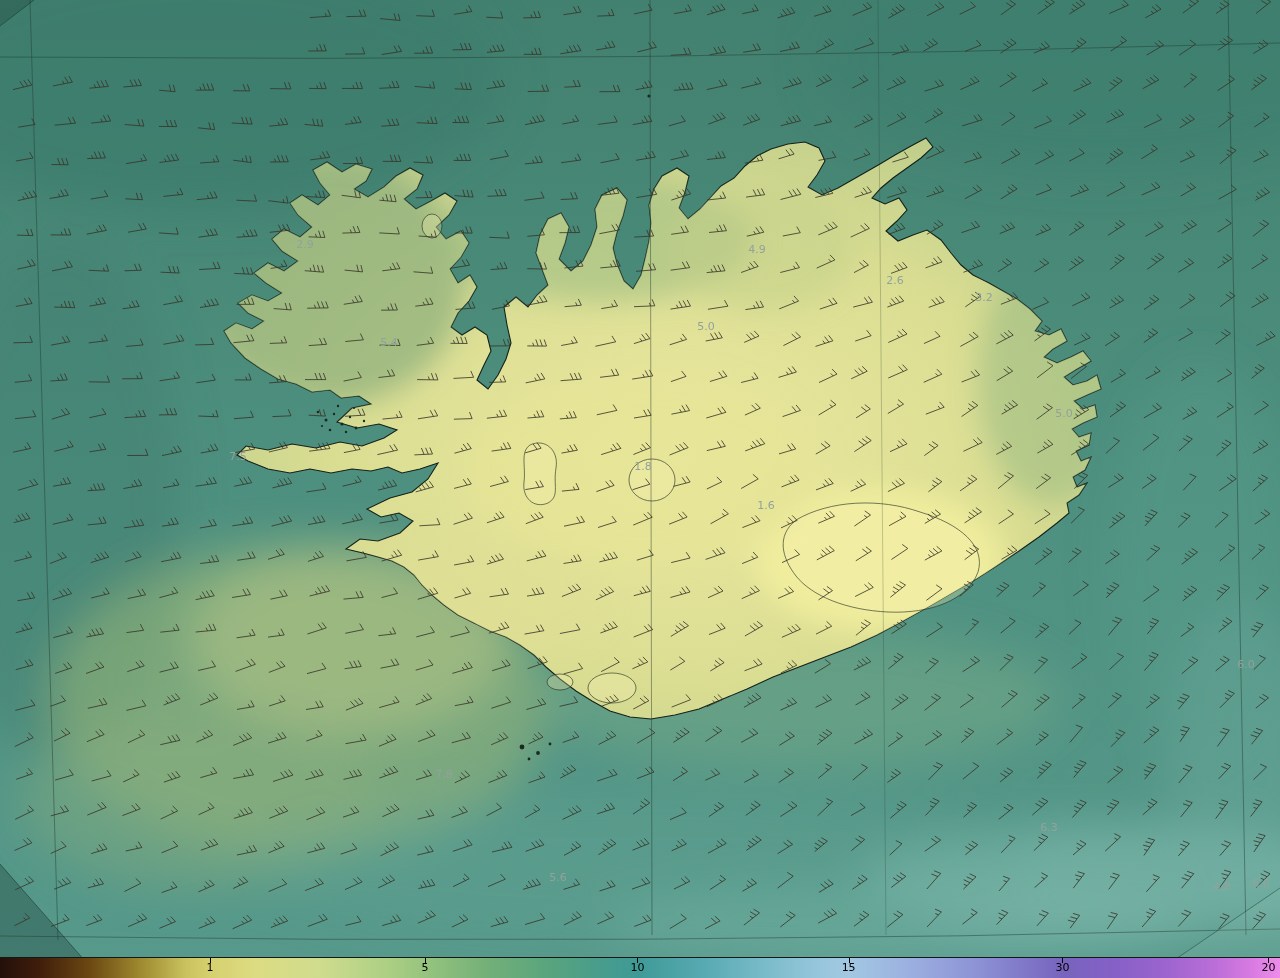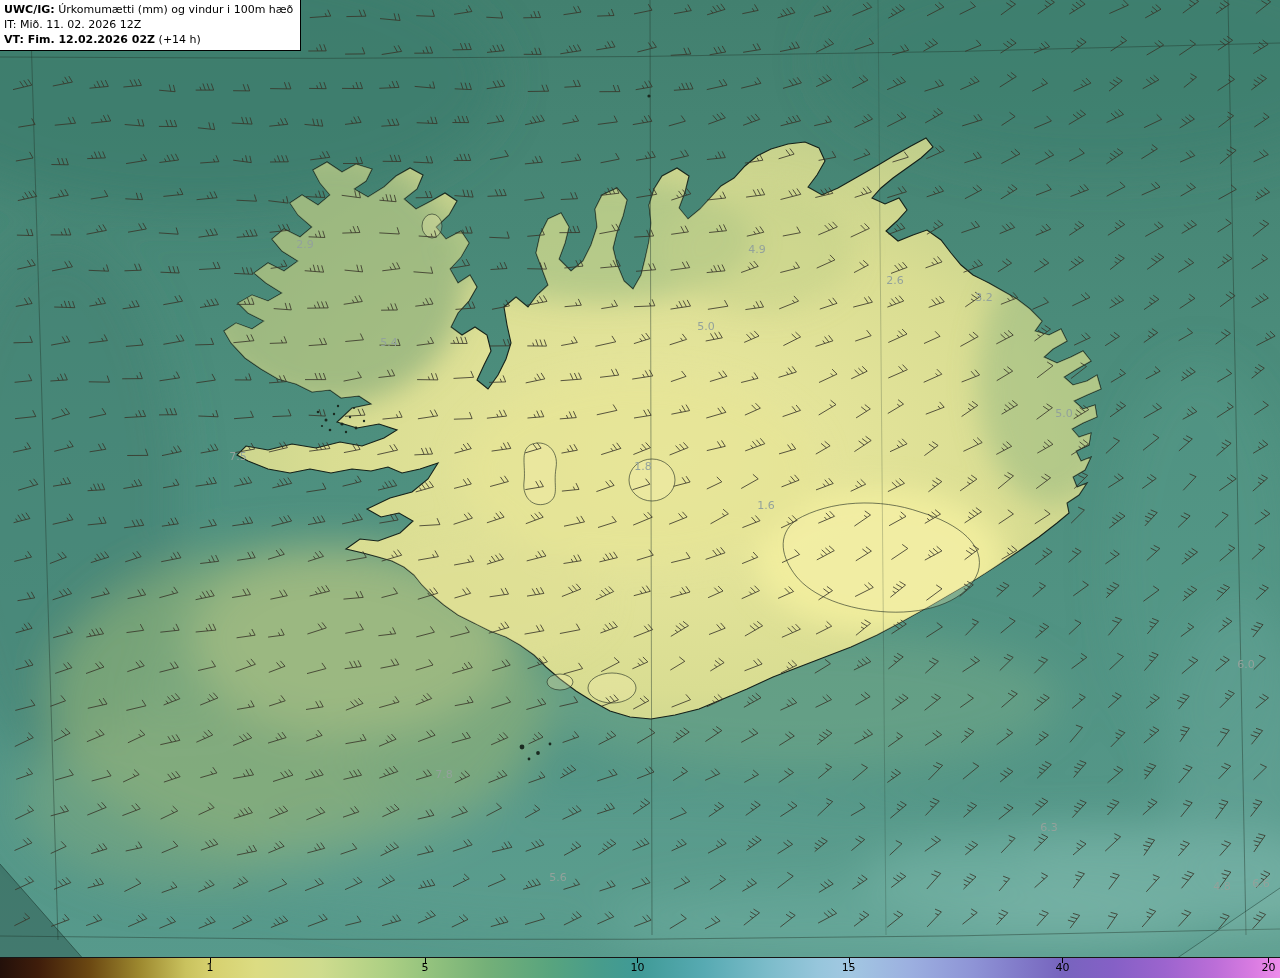--- a/index.html
+++ b/index.html
@@ -168,34 +168,29 @@
         <text x="766" y="509" class="vlabel" style="fill: rgb(147, 162, 155);">1.6</text>
         <text x="1246" y="668" class="vlabel" style="fill: rgb(147, 162, 155);">6.0</text>
         <text x="444" y="778" class="vlabel" style="fill: rgb(147, 162, 155);">7.8</text>
         <text x="1049" y="831" class="vlabel" style="fill: rgb(147, 162, 155);">6.3</text>
         <text x="558" y="881" class="vlabel" style="fill: rgb(147, 162, 155);">5.6</text>
         <text x="1261" y="887" class="vlabel" style="fill: rgb(147, 162, 155);">6.6</text>
         <text x="1222" y="890" class="vlabel" style="fill: rgb(147, 162, 155);">4.8</text>
       </g>
   </svg>
 
-  <div class="titlebox">
-    <div><span class="b">UWC/IG:</span> <span>Úrkomumætti (mm) og vindur i 100m hæð</span></div>
-    <div>IT: Mið. 11. 02. 2026 12Z</div>
-    <div><span class="b">VT: Fim. 12.02.2026 02Z</span> <span>(+14 h)</span></div>
-  </div>
 
   <div id="colorbar" style="background: linear-gradient(to right, rgb(35, 16, 10) 0%, rgb(63, 29, 11) 3%, rgb(107, 72, 18) 7%, rgb(158, 138, 48) 11%, rgb(201, 194, 94) 14.5%, rgb(214, 208, 110) 16.4%, rgb(220, 220, 130) 20%, rgb(207, 220, 142) 25%, rgb(174, 208, 132) 30%, rgb(150, 196, 126) 33.2%, rgb(116, 176, 120) 38%, rgb(88, 164, 126) 43%, rgb(71, 156, 140) 47%, rgb(63, 154, 150) 49.8%, rgb(87, 170, 178) 55%, rgb(124, 188, 202) 60%, rgb(151, 198, 220) 64%, rgb(162, 200, 226) 66.3%, rgb(156, 176, 224) 71%, rgb(142, 148, 214) 76%, rgb(128, 120, 200) 80%, rgb(119, 100, 190) 83%, rgb(133, 96, 198) 87%, rgb(156, 100, 206) 91%, rgb(188, 110, 216) 95%, rgb(218, 124, 226) 98%, rgb(238, 140, 234) 100%);">
       <div class="cb-mark" style="left: 16.4%;"></div>
       <span class="cb-label" style="left: 16.4%;">1</span>
       <div class="cb-mark" style="left: 33.2%;"></div>
       <span class="cb-label" style="left: 33.2%;">5</span>
       <div class="cb-mark" style="left: 49.8%;"></div>
       <span class="cb-label" style="left: 49.8%;">10</span>
       <div class="cb-mark" style="left: 66.3%;"></div>
       <span class="cb-label" style="left: 66.3%; text-align: center;">15</span>
       <div class="cb-mark" style="left: 83%;"></div>
-      <span class="cb-label" style="left: 83%;">40</span>
+      <span class="cb-label" style="left: 83%;">30</span>
       <div class="cb-mark" style="left: 99.1%;"></div>
       <span class="cb-label" style="left: 99.1%;">20</span>
     </div>
 
 </div>
 
 </body></html>

